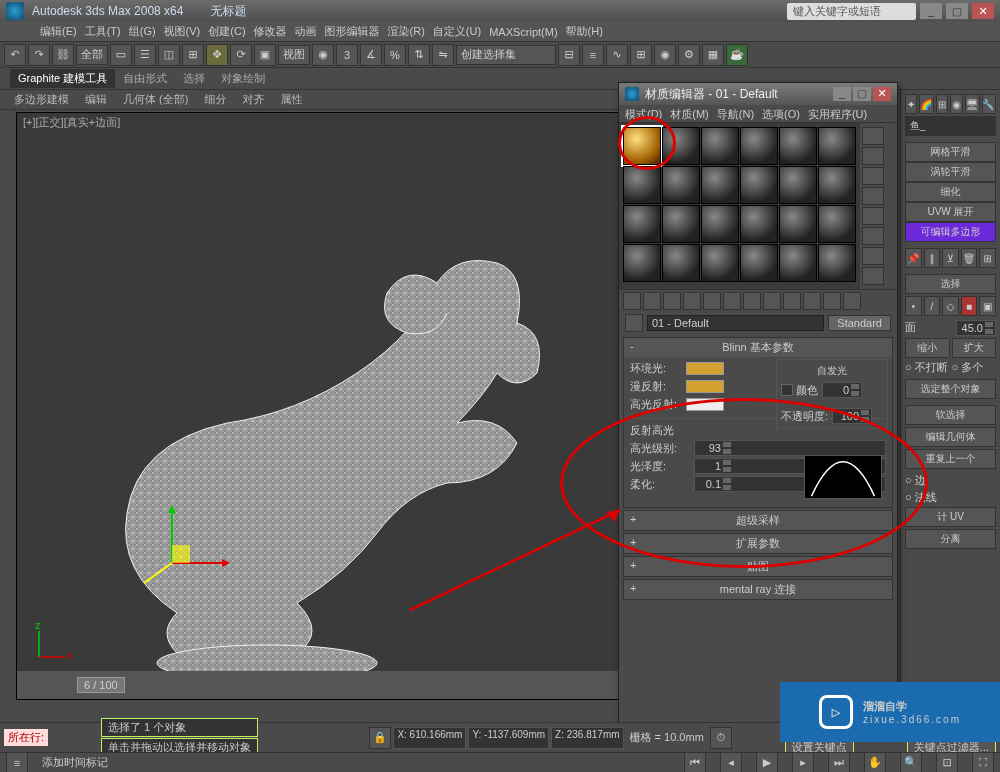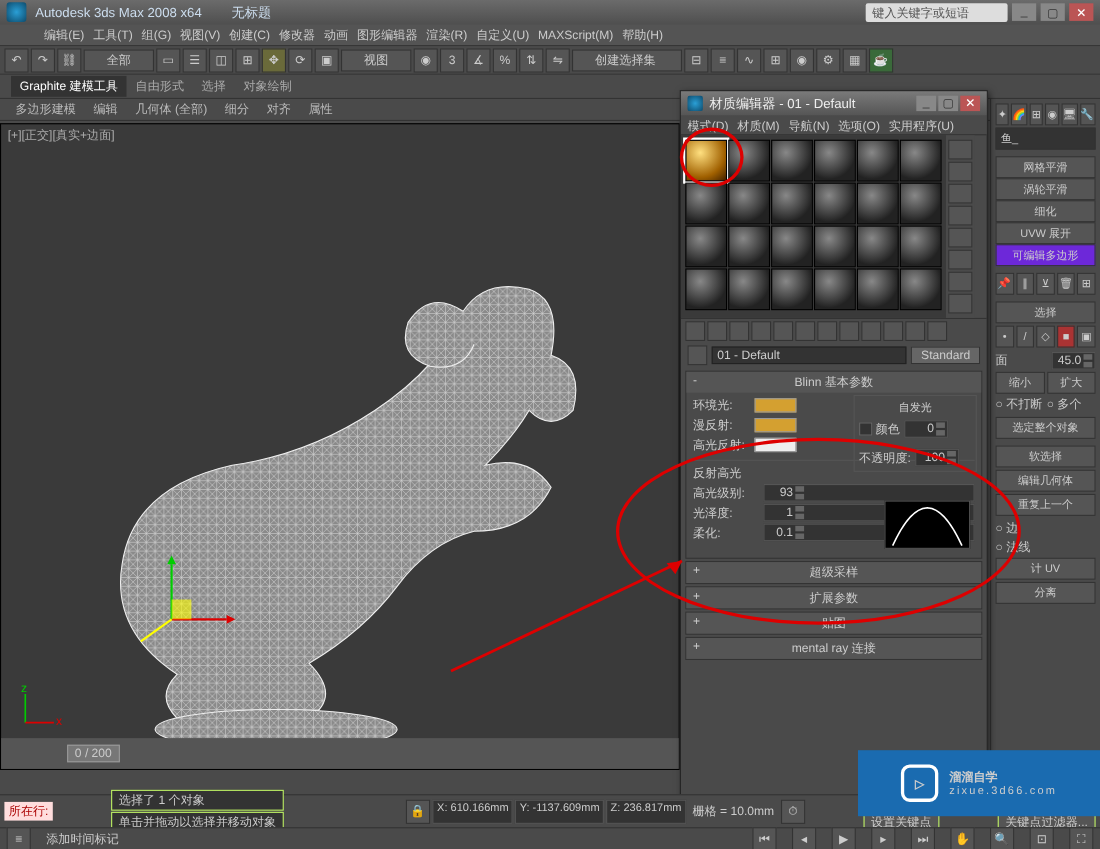--- a/index.html
+++ b/index.html
@@ -14,31 +14,31 @@
 .titlebar .tbtn { width: 22px; height: 16px; background: #888; margin-left: 4px; display: inline-flex; align-items: center; justify-content: center; color: #333; }
 
 
 .menubar { height: 20px; background: #545454; display: flex; align-items: center; padding-left: 40px; gap: 8px; border-bottom: 1px solid #333; }
 .menubar span { color: #ccc; cursor: default; }
 
 
 .toolbar { height: 26px; background: #4a4a4a; display: flex; align-items: center; padding: 2px 4px; gap: 2px; border-bottom: 1px solid #333; }
 .tool { width: 22px; height: 22px; background: #555; border: 1px solid #333; display: inline-flex; align-items: center; justify-content: center; }
 .tool.sel { background: #6a6a3a; }
-.dropdown { background: #555; border: 1px solid #333; padding: 1px 20px; height: 20px; }
+.dropdown { background: #555; border: 1px solid #333; padding: 1px 4px; height: 20px; }
 
 
 .graphite { height: 22px; background: #4a4a4a; display: flex; align-items: center; padding-left: 10px; border-bottom: 1px solid #333; }
 .graphite .tab { padding: 2px 8px; color: #aaa; }
 .graphite .tab.active { background: #333; color: #fff; }
 .subtabs { height: 20px; background: #4a4a4a; display: flex; align-items: center; gap: 4px; padding-left: 8px; border-bottom: 1px solid #333; }
 .subtabs span { padding: 1px 6px; color: #bbb; }
 
 
-.viewport { position: absolute; left: 0; top: 112px; width: 618px; height: 588px; background: #3a3a3a; border: 1px solid #000; }
+.viewport { position: absolute; left: 16px; top: 112px; width: 618px; height: 588px; background: #3a3a3a; border: 1px solid #000; }
 .vplabel { position: absolute; left: 6px; top: 2px; color: #aaa; font-size: 11px; }
 .fish { position: absolute; left: 80px; top: 120px; width: 480px; height: 460px; }
 .axis { position: absolute; left: 16px; bottom: 36px; width: 40px; height: 40px; }
 .timeslider { position: absolute; left: 0; bottom: 0; right: 0; height: 28px; background: #555; display: flex; align-items: center; padding: 0 60px; }
 .timeslider .knob { background: #777; border: 1px solid #999; padding: 1px 6px; }
 
 
 .cmdpanel { position: absolute; right: 0; top: 90px; width: 100px; height: 640px; background: #4a4a4a; border-left: 1px solid #333; padding: 4px; }
 .cmdpanel .row { display: flex; gap: 2px; margin-bottom: 2px; }
 .cmdpanel .btn { flex: 1; height: 20px; background: #555; border: 1px solid #333; display: flex; align-items: center; justify-content: center; font-size: 10px; }
@@ -218,21 +218,21 @@
       <rect x="0" y="-18" width="18" height="18" fill="#ff0" opacity="0.6"></rect>
     </g>
   </svg>
   <svg class="axis" viewBox="0 0 40 40">
     <line x1="6" y1="34" x2="6" y2="8" stroke="#0c0" stroke-width="1.5"></line>
     <line x1="6" y1="34" x2="32" y2="34" stroke="#d00" stroke-width="1.5"></line>
     <text x="2" y="6" fill="#0c0" font-size="8">z</text>
     <text x="34" y="36" fill="#d00" font-size="8">x</text>
   </svg>
   <div class="timeslider">
-    <div class="knob">0 / 200</div>
+    <div class="knob">6 / 100</div>
   </div>
 </div>
 
 <div class="cmdpanel">
   <div class="row">
     <div class="btn">✦</div>
     <div class="btn">🌈</div>
     <div class="btn">⊞</div>
     <div class="btn">◉</div>
     <div class="btn">🖥</div>

